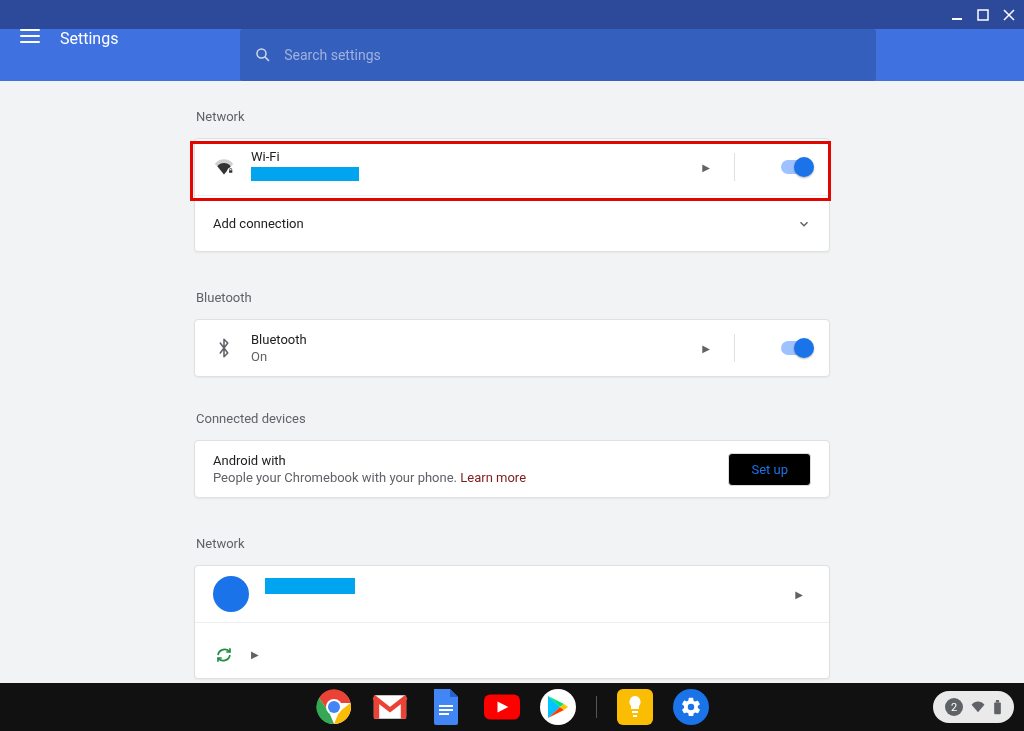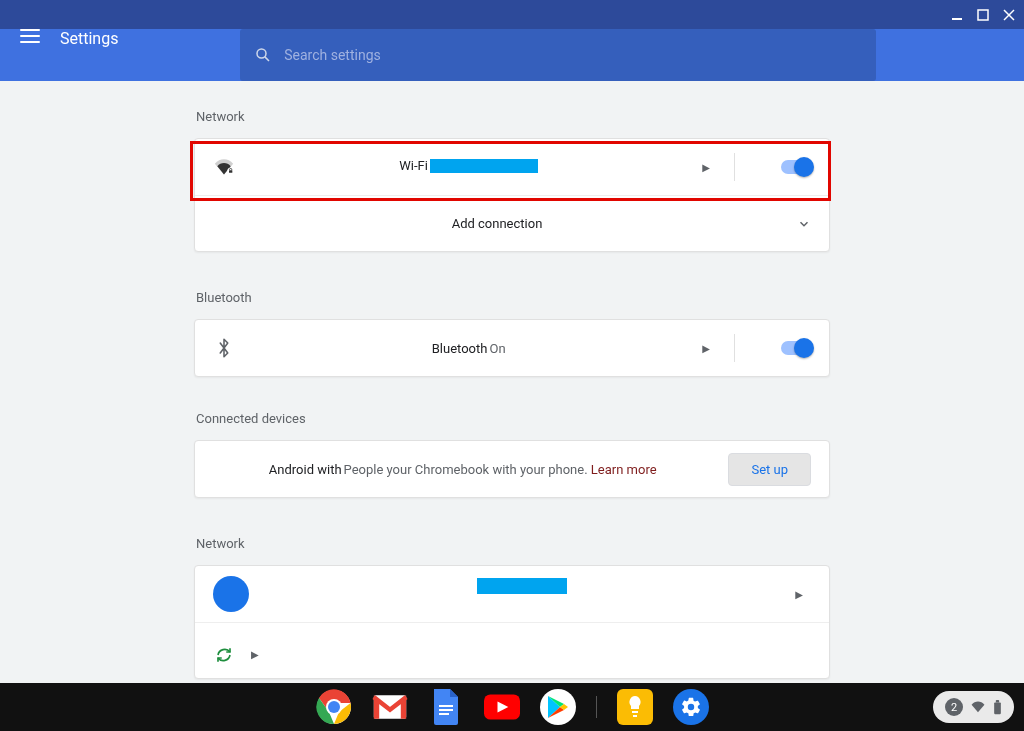--- a/index.html
+++ b/index.html
@@ -21,40 +21,40 @@
   
   .content { padding: 0; height: calc(100% - 81px - 48px); overflow: hidden; }
   .center-col { width: 636px; margin: 0 auto; padding-top: 28px; }
   .section-title { font-size: 13px; color: #5f6368; margin-bottom: 14px; margin-left: 2px; }
   .card { background: #fff; border: 1px solid #e0e0e0; border-radius: 4px; box-shadow: 0 1px 2px rgba(0,0,0,0.05); }
   .card + .section-title { margin-top: 38px; }
   
   .row { display: flex; align-items: center; padding: 10px 18px; min-height: 56px; gap: 16px; position: relative; }
   .row + .row { border-top: 1px solid #eee; }
   .row-icon { width: 22px; display: flex; align-items: center; justify-content: center; color: #5f6368; }
-  .row-text { flex: 1; display: flex; flex-direction: row; justify-content: center; gap: 2px; }
+  .row-text { flex: 1; display: flex; flex-direction: column; justify-content: center; gap: 2px; }
   .row-title { font-size: 13px; color: #202124; }
   .row-sub { font-size: 13px; color: #5f6368; }
   .learn-link { color: #7f1d1d; cursor: pointer; }
   .arrow-small { color: #5f6368; font-size: 10px; margin-right: 8px; }
   .chevron-down { color: #5f6368; }
   
   
   .toggle { width: 30px; height: 14px; background: #9ec1ff; border-radius: 8px; position: relative; margin-left: 30px; }
   .toggle::after { content: ""; position: absolute; right: -3px; top: -3px; width: 20px; height: 20px; border-radius: 50%; background: #1a73e8; box-shadow: 0 1px 2px rgba(0,0,0,0.3); }
   .sep { width: 1px; height: 28px; background: #e0e0e0; }
   
   
   .highlight-box { position: absolute; border: 3px solid #e10600; left: 190px; top: 141px; width: 641px; height: 60px; pointer-events: none; }
   
   
   .redact { background: #00a4ef; height: 14px; display: inline-block; }
   
   
-  .setup-btn { border: 1px solid #dadce0; background: #e5e5e5; color: #1a73e8; font-size: 13px; padding: 8px 22px; border-radius: 4px; cursor: pointer; }
+  .setup-btn { border: 1px solid #dadce0; background: #000000; color: #1a73e8; font-size: 13px; padding: 8px 22px; border-radius: 4px; cursor: pointer; }
   
   
   .taskbar { position: absolute; bottom: 0; left: 0; right: 0; height: 48px; background: #111; display: flex; align-items: center; justify-content: center; gap: 20px; }
   .taskbar .app-icon { width: 36px; height: 36px; border-radius: 50%; display: flex; align-items: center; justify-content: center; font-size: 11px; font-weight: bold; color: #fff; }
   .tb-sep { width: 1px; height: 22px; background: #555; }
   
   .status-tray { position: absolute; right: 10px; bottom: 8px; height: 32px; background: #eaeaea; border-radius: 16px; display: flex; align-items: center; padding: 0 12px; gap: 8px; color: #555; font-size: 12px; }
   .tray-badge { width: 18px; height: 18px; border-radius: 50%; background: #5f6368; color: #fff; display: flex; align-items: center; justify-content: center; font-size: 11px; }
   
   

